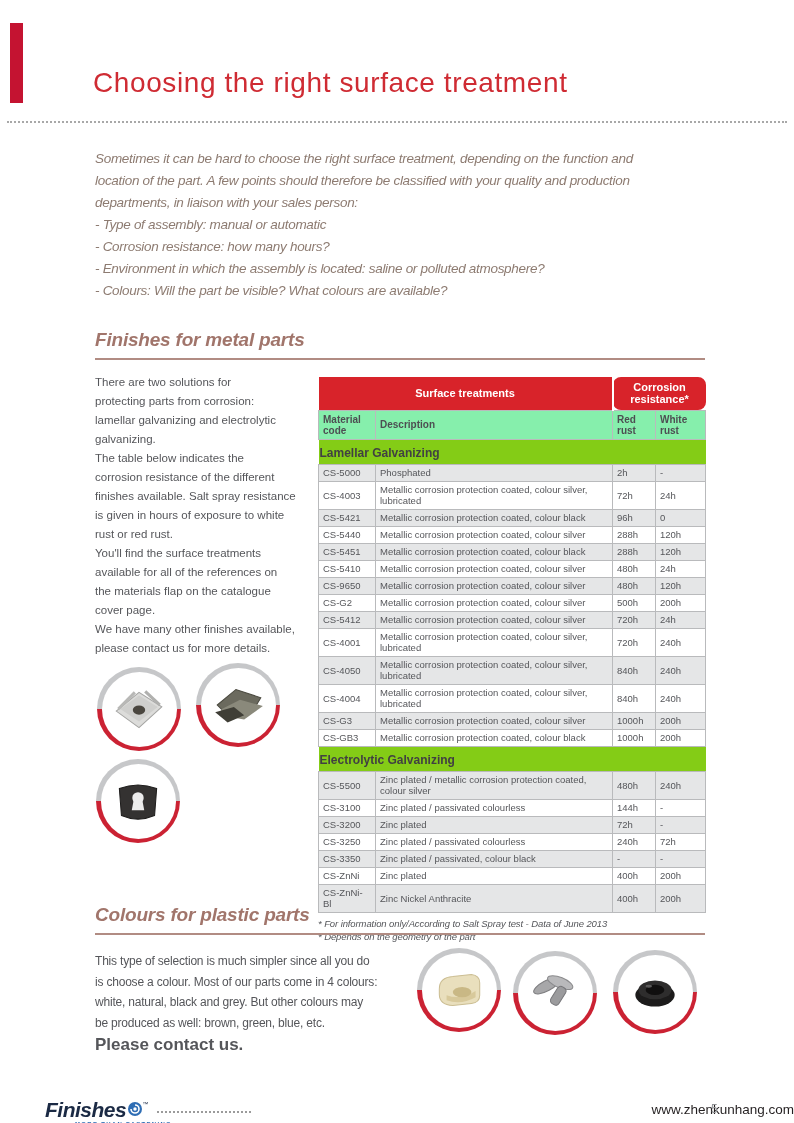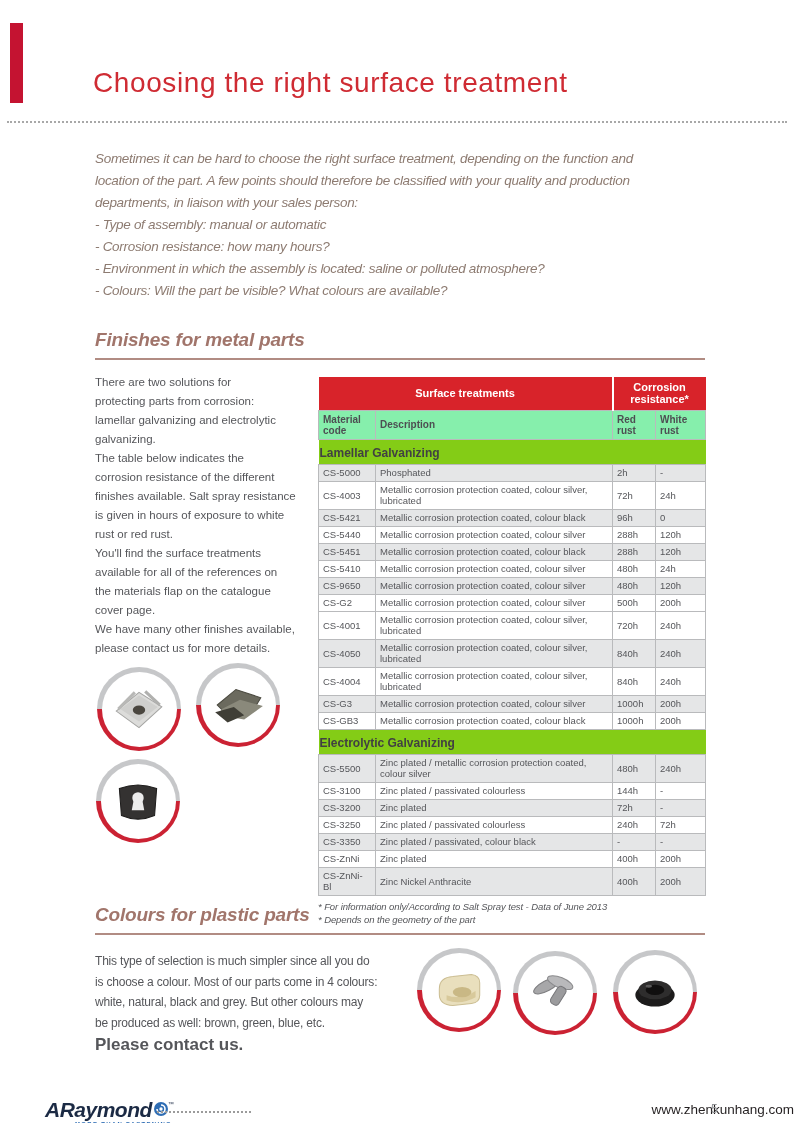--- a/index.html
+++ b/index.html
@@ -28,21 +28,21 @@
 
   .metal-body { position:absolute; left:95px; top:358px; width:228px;
                 font-size:11.5px; line-height:19px; color:#55565a; white-space:pre-line; }
 
   .table-wrap { position:absolute; left:318px; top:362px; width:387px; }
   table.treatments { border-collapse:collapse; table-layout:fixed; width:387px;
                      color:#55565a;padding-left:40px; }
   table.treatments td, table.treatments th { overflow:hidden; }
   .red-cell { background:#d8232a; color:#fff; font-weight:bold; font-size:11px;
               text-align:center; height:33px; vertical-align:middle; line-height:12px; padding:2px; }
-  .red-cell.corr { border-left:2px solid #fff; }
+  .red-cell.corr { border-left:2px solid #fff;border-radius:8px; }
   tr.col-head th { border:1px solid #b9babc; background:#86efac; font-weight:bold;
                    font-size:10px; line-height:11px; text-align:left; padding:3px 4px;
                    height:28px; vertical-align:middle; color:#4d4e52; }
   tr.section-row td { border:none; background:#84cc16; font-size:12px; font-weight:bold;
                       color:#414042; padding:6px 1px 4px 1px; }
   tr.data-row td { border:1px solid #b9babc; font-size:9.5px; line-height:11px;
                    padding:2.5px 4px; vertical-align:middle; background:#fff; }
   tr.data-row.shaded td { background:#e5e6e7; }
   .footnotes { margin-top:4px; font-style:italic; font-size:9.5px; line-height:13px;
                color:#55565a; letter-spacing:-0.1px; }
@@ -182,20 +182,26 @@
             <td>Metallic corrosion protection coated, colour silver</td>
             <td>480h</td>
             <td>120h</td>
           </tr>
           <tr class="data-row">
             <td>CS-G2</td>
             <td>Metallic corrosion protection coated, colour silver</td>
             <td>500h</td>
             <td>200h</td>
           </tr>
+          <tr class="data-row shaded">
+            <td>CS-5412</td>
+            <td>Metallic corrosion protection coated, colour silver</td>
+            <td>720h</td>
+            <td>24h</td>
+          </tr>
           <tr class="data-row">
             <td>CS-4001</td>
             <td>Metallic corrosion protection coated, colour silver, lubricated</td>
             <td>720h</td>
             <td>240h</td>
           </tr>
           <tr class="data-row shaded">
             <td>CS-4050</td>
             <td>Metallic corrosion protection coated, colour silver, lubricated</td>
             <td>840h</td>
@@ -336,21 +342,21 @@
         <ellipse cx="28" cy="31" rx="19" ry="11" fill="#1c1b1b"></ellipse>
         <ellipse cx="28" cy="26" rx="16" ry="9" fill="#2e2d2d"></ellipse>
         <ellipse cx="28" cy="26" rx="9" ry="5" fill="#100f0f"></ellipse>
         <ellipse cx="22" cy="22.5" rx="3" ry="1.4" fill="#5b5a5a"></ellipse>
       </svg>
     </div>
   </div>
 
   <div class="footer-logo">
     <div class="brand-line">
-      <span class="brand">ARaymond</span>
+      <span class="brand">Finishes</span>
       <svg class="logo-glyph" width="14" height="14" viewBox="0 0 14 14">
         <circle cx="7" cy="7" r="7" fill="#2e6db4"></circle>
         <path d="M7 3a4 4 0 1 1-4 4" stroke="#ffffff" stroke-width="1.6" fill="none"></path>
         <circle cx="7" cy="7" r="1.7" fill="#ffffff"></circle>
       </svg>
       <span class="tm">™</span>
     </div>
     <div class="tagline">MORE THAN FASTENING</div>
   </div>
   <div class="footer-dots"></div>

